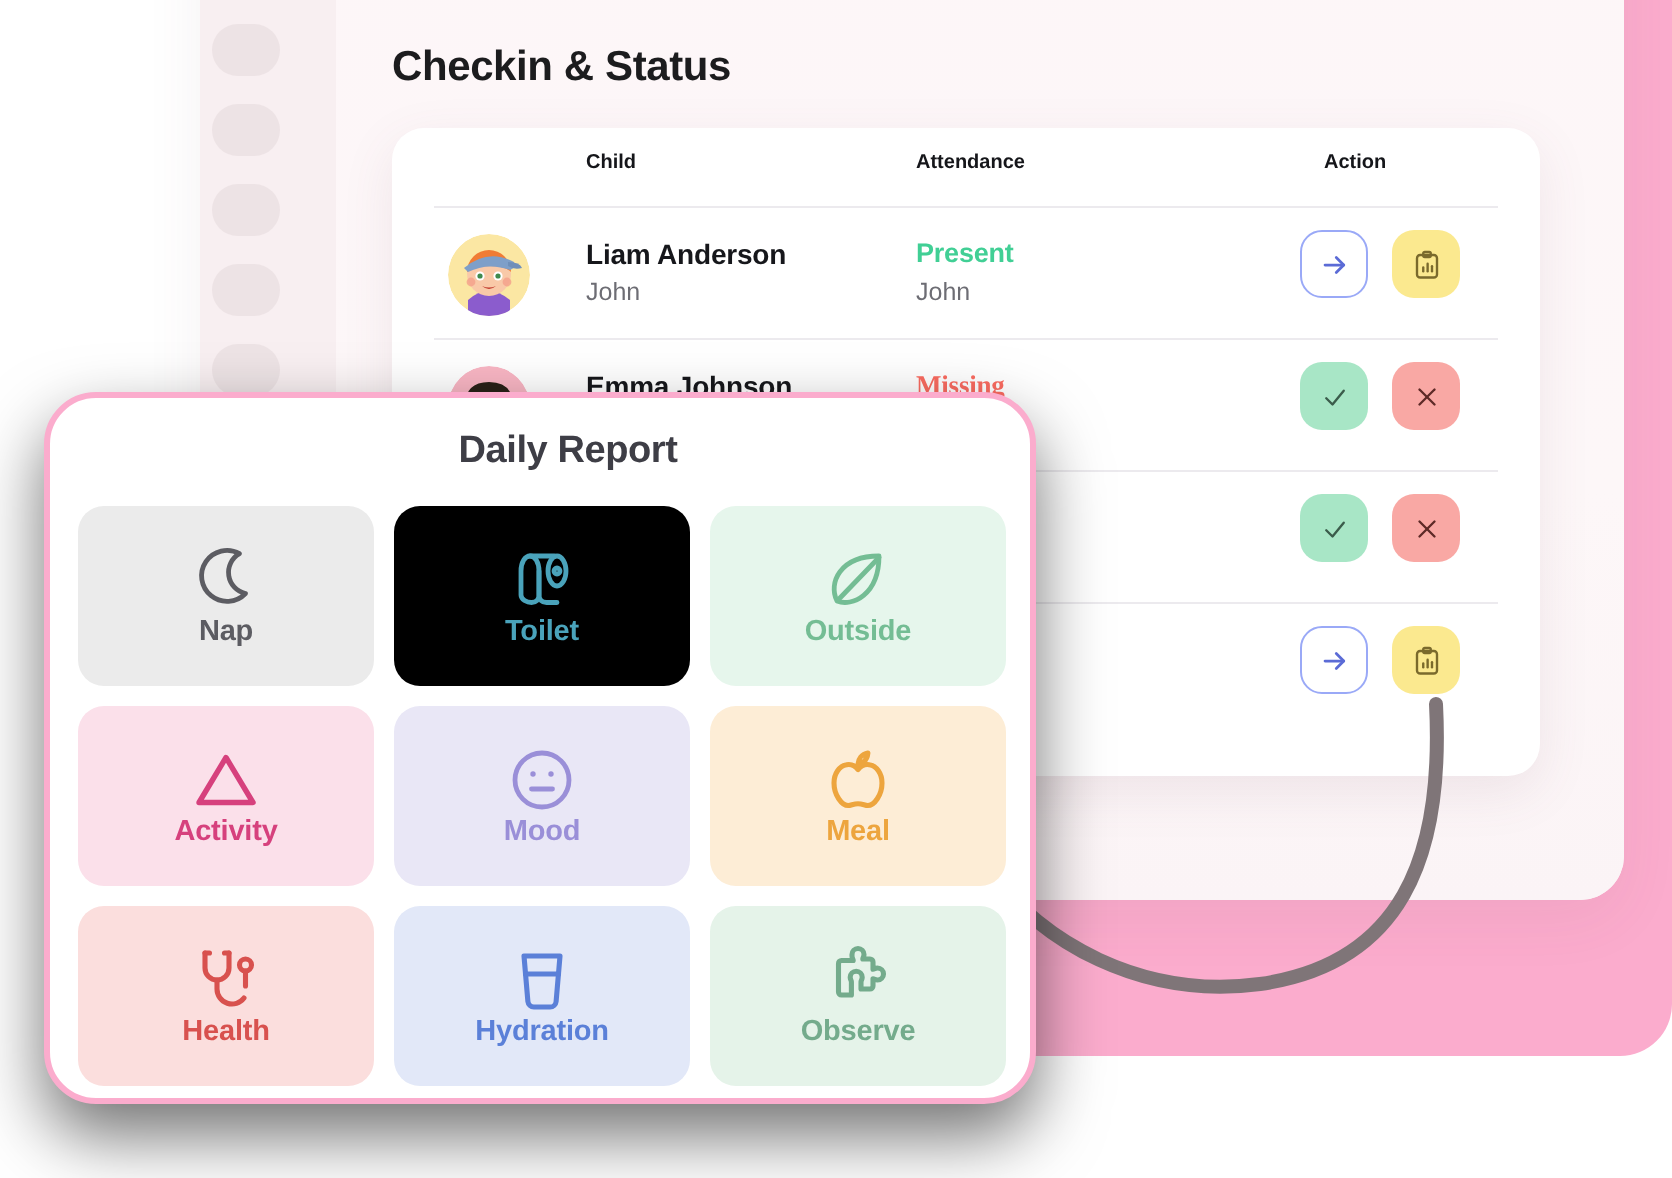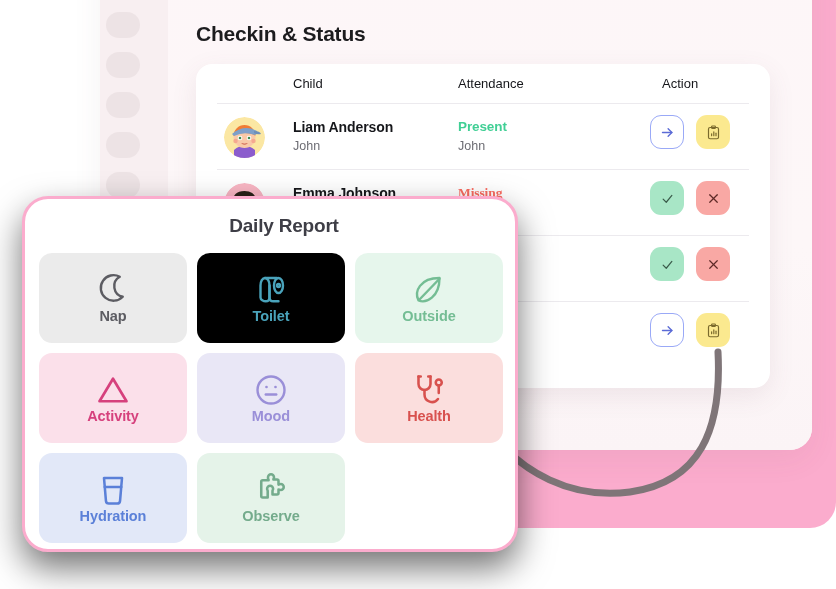--- a/index.html
+++ b/index.html
@@ -42,21 +42,21 @@
 
   
   .table-card{
     position:absolute;left:196px;top:64px;width:574px;height:324px;
     background:#ffffff;border-radius:16px;
     box-shadow:0 8px 26px rgba(120,80,95,.10);
     overflow:hidden;
   }
   .thead{position:relative;height:40px;}
   .th{
-    position:absolute;top:12px;font-size:13px;font-weight:400;color:#15161a;
+    position:absolute;top:12px;font-size:10px;font-weight:700;color:#15161a;
   }
   .th.child{left:97px;}
   .th.attendance{left:262px;}
   .th.action{left:466px;}
   .divider{
     position:absolute;left:21px;right:21px;height:1px;background:#eceaee;
   }
   .trow{position:relative;height:66px;}
   .avatar{
     position:absolute;left:28px;top:13px;width:41px;height:41px;border-radius:50%;
@@ -307,20 +307,27 @@
       <div class="tile" style="background:#e9e7f6">
         <svg width="36" height="36" viewBox="0 0 24 24" fill="none" stroke="#9a8fd8" stroke-width="1.6" stroke-linecap="round">
             <circle cx="12" cy="12" r="9"></circle>
             <line x1="8.5" y1="15" x2="15.5" y2="15"></line>
             <circle cx="9" cy="10" r=".9" fill="#9a8fd8" stroke="none"></circle>
             <circle cx="15" cy="10" r=".9" fill="#9a8fd8" stroke="none"></circle>
           </svg>
         <span class="tlabel" style="color:#9a8fd8">Mood</span>
       </div>
 
+      <div class="tile" style="background:#fdedd6">
+        <svg width="36" height="36" viewBox="0 0 24 24" fill="none" stroke="#eda53e" stroke-width="1.7" stroke-linecap="round" stroke-linejoin="round">
+            <path d="M12 8.5c-1-1.2-2.4-1.9-3.8-1.6C5.8 7.3 4 9.8 4 13c0 4 2.6 7.5 4.7 7.5 1 0 1.8-.6 3.3-.6s2.3.6 3.3.6C17.4 20.5 20 17 20 13c0-3.2-1.8-5.7-4.2-6.1-1.4-.3-2.8.4-3.8 1.6z"></path>
+            <path d="M12 7c0-2 1.3-3.6 3.3-4-.2 2-1.4 3.4-3.3 4z"></path>
+          </svg>
+        <span class="tlabel" style="color:#eda53e">Meal</span>
+      </div>
 
       <div class="tile" style="background:#fbdedd">
         <svg width="36" height="36" viewBox="0 0 24 24" fill="none" stroke="#d8514e" stroke-width="1.7" stroke-linecap="round" stroke-linejoin="round">
             <path d="M5 3v5a4 4 0 0 0 8 0V3"></path>
             <path d="M5 3h1.5M11.5 3H13"></path>
             <path d="M9 12v3a5 5 0 0 0 9 3"></path>
             <circle cx="18.5" cy="7" r="2"></circle>
             <path d="M18.5 9v5"></path>
           </svg>
         <span class="tlabel" style="color:#d8514e">Health</span>

